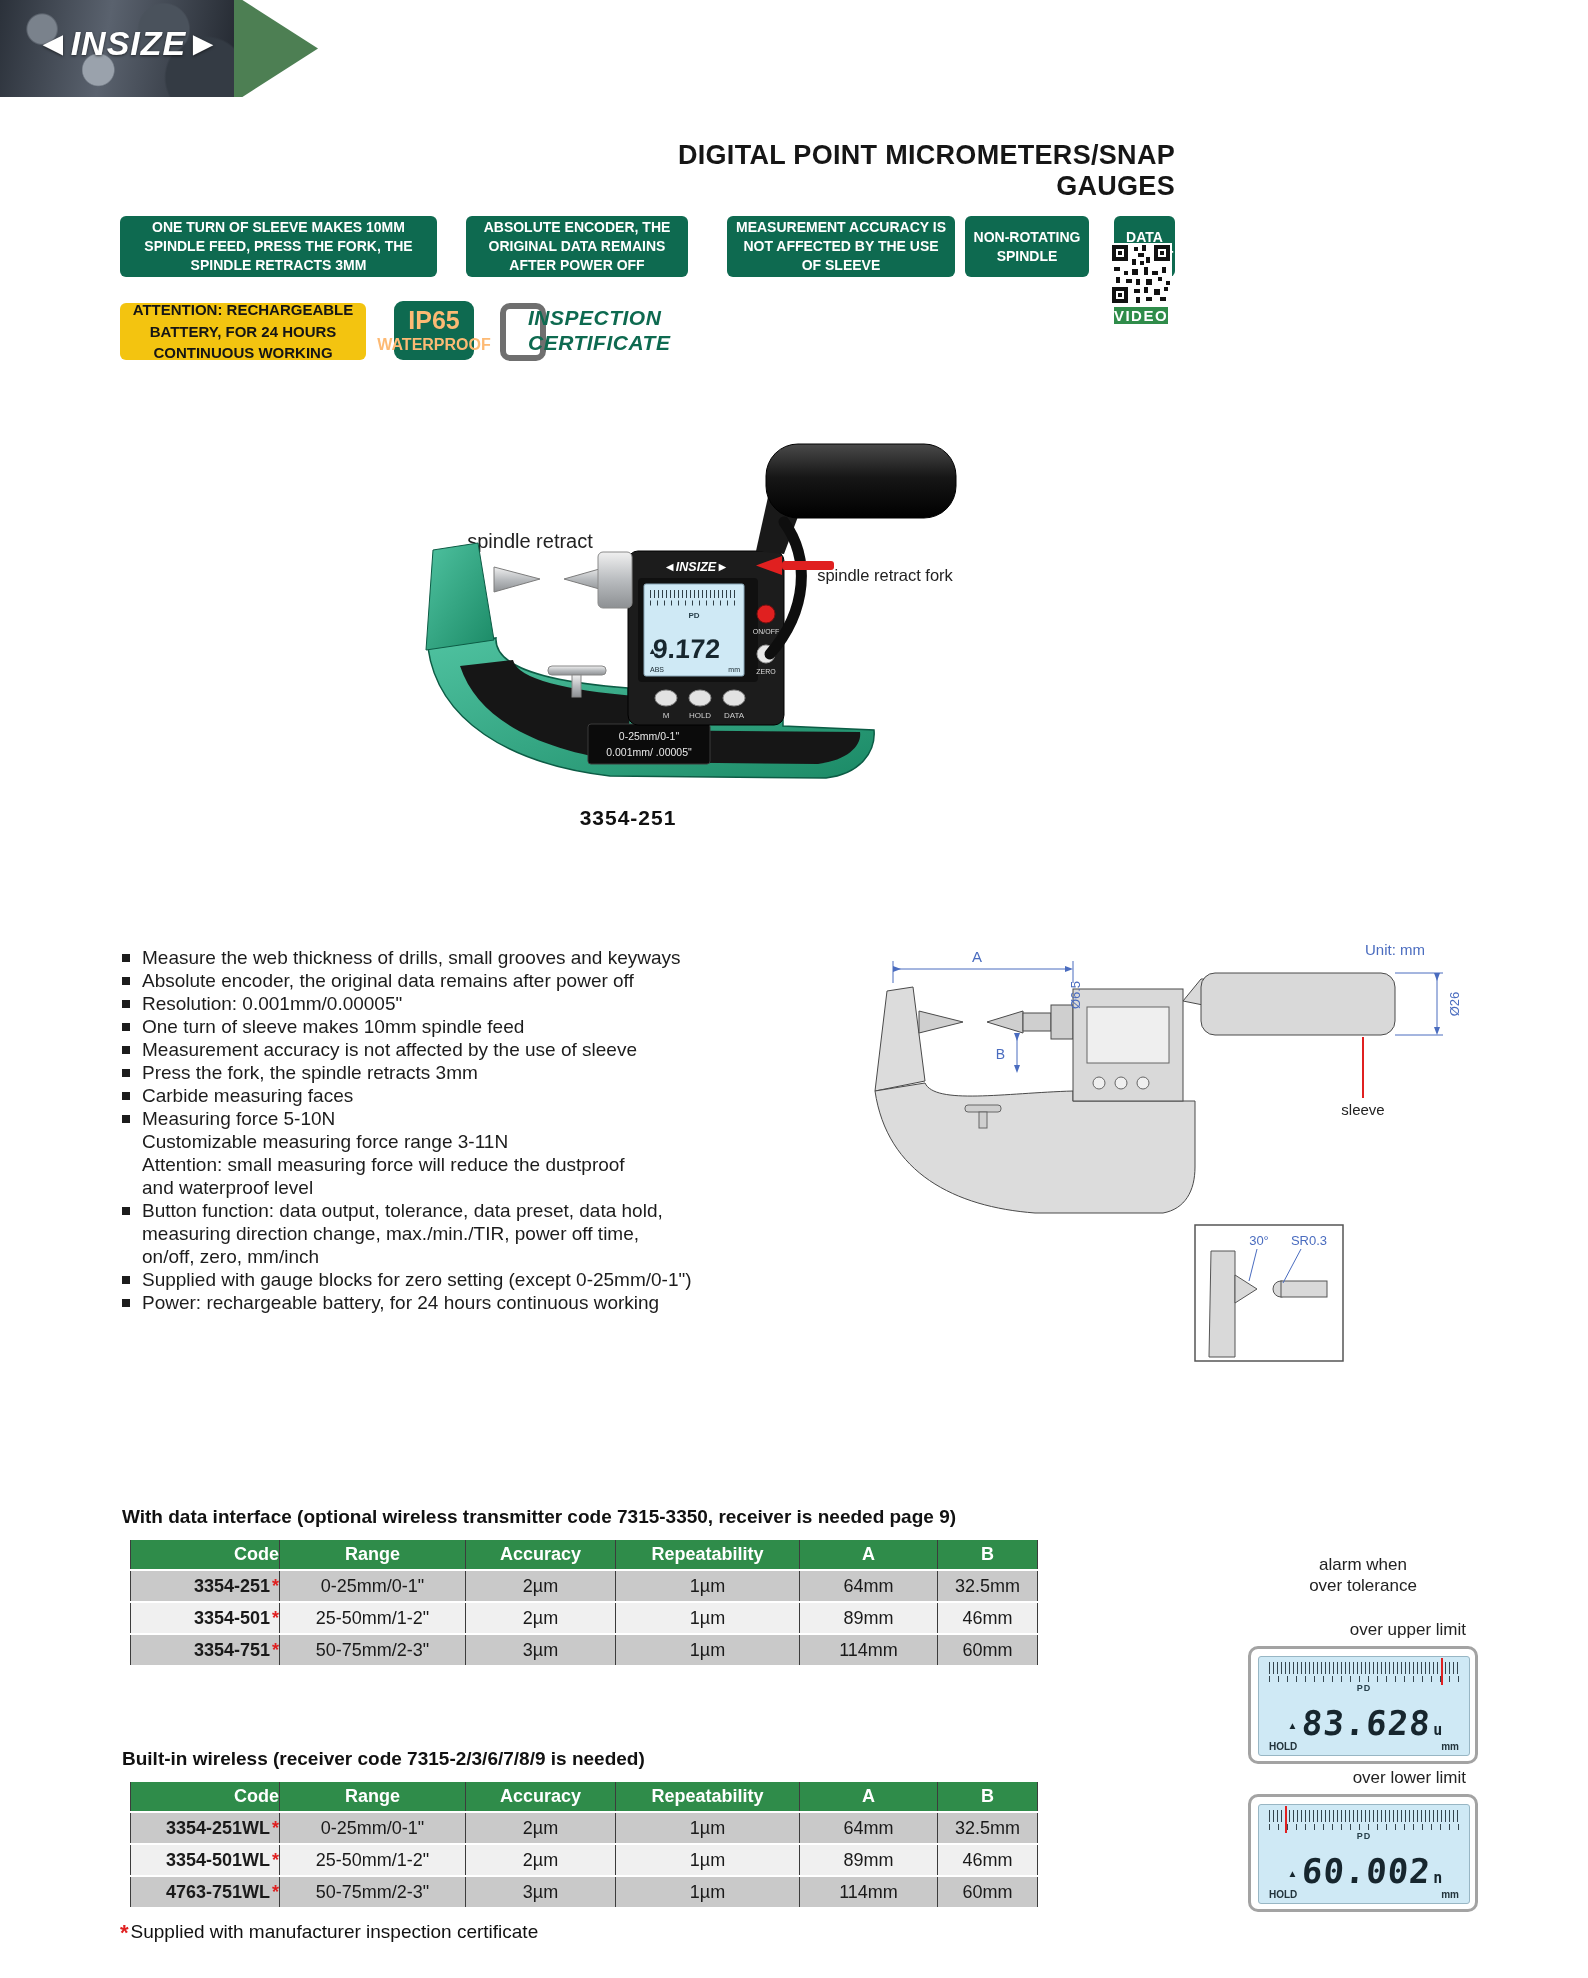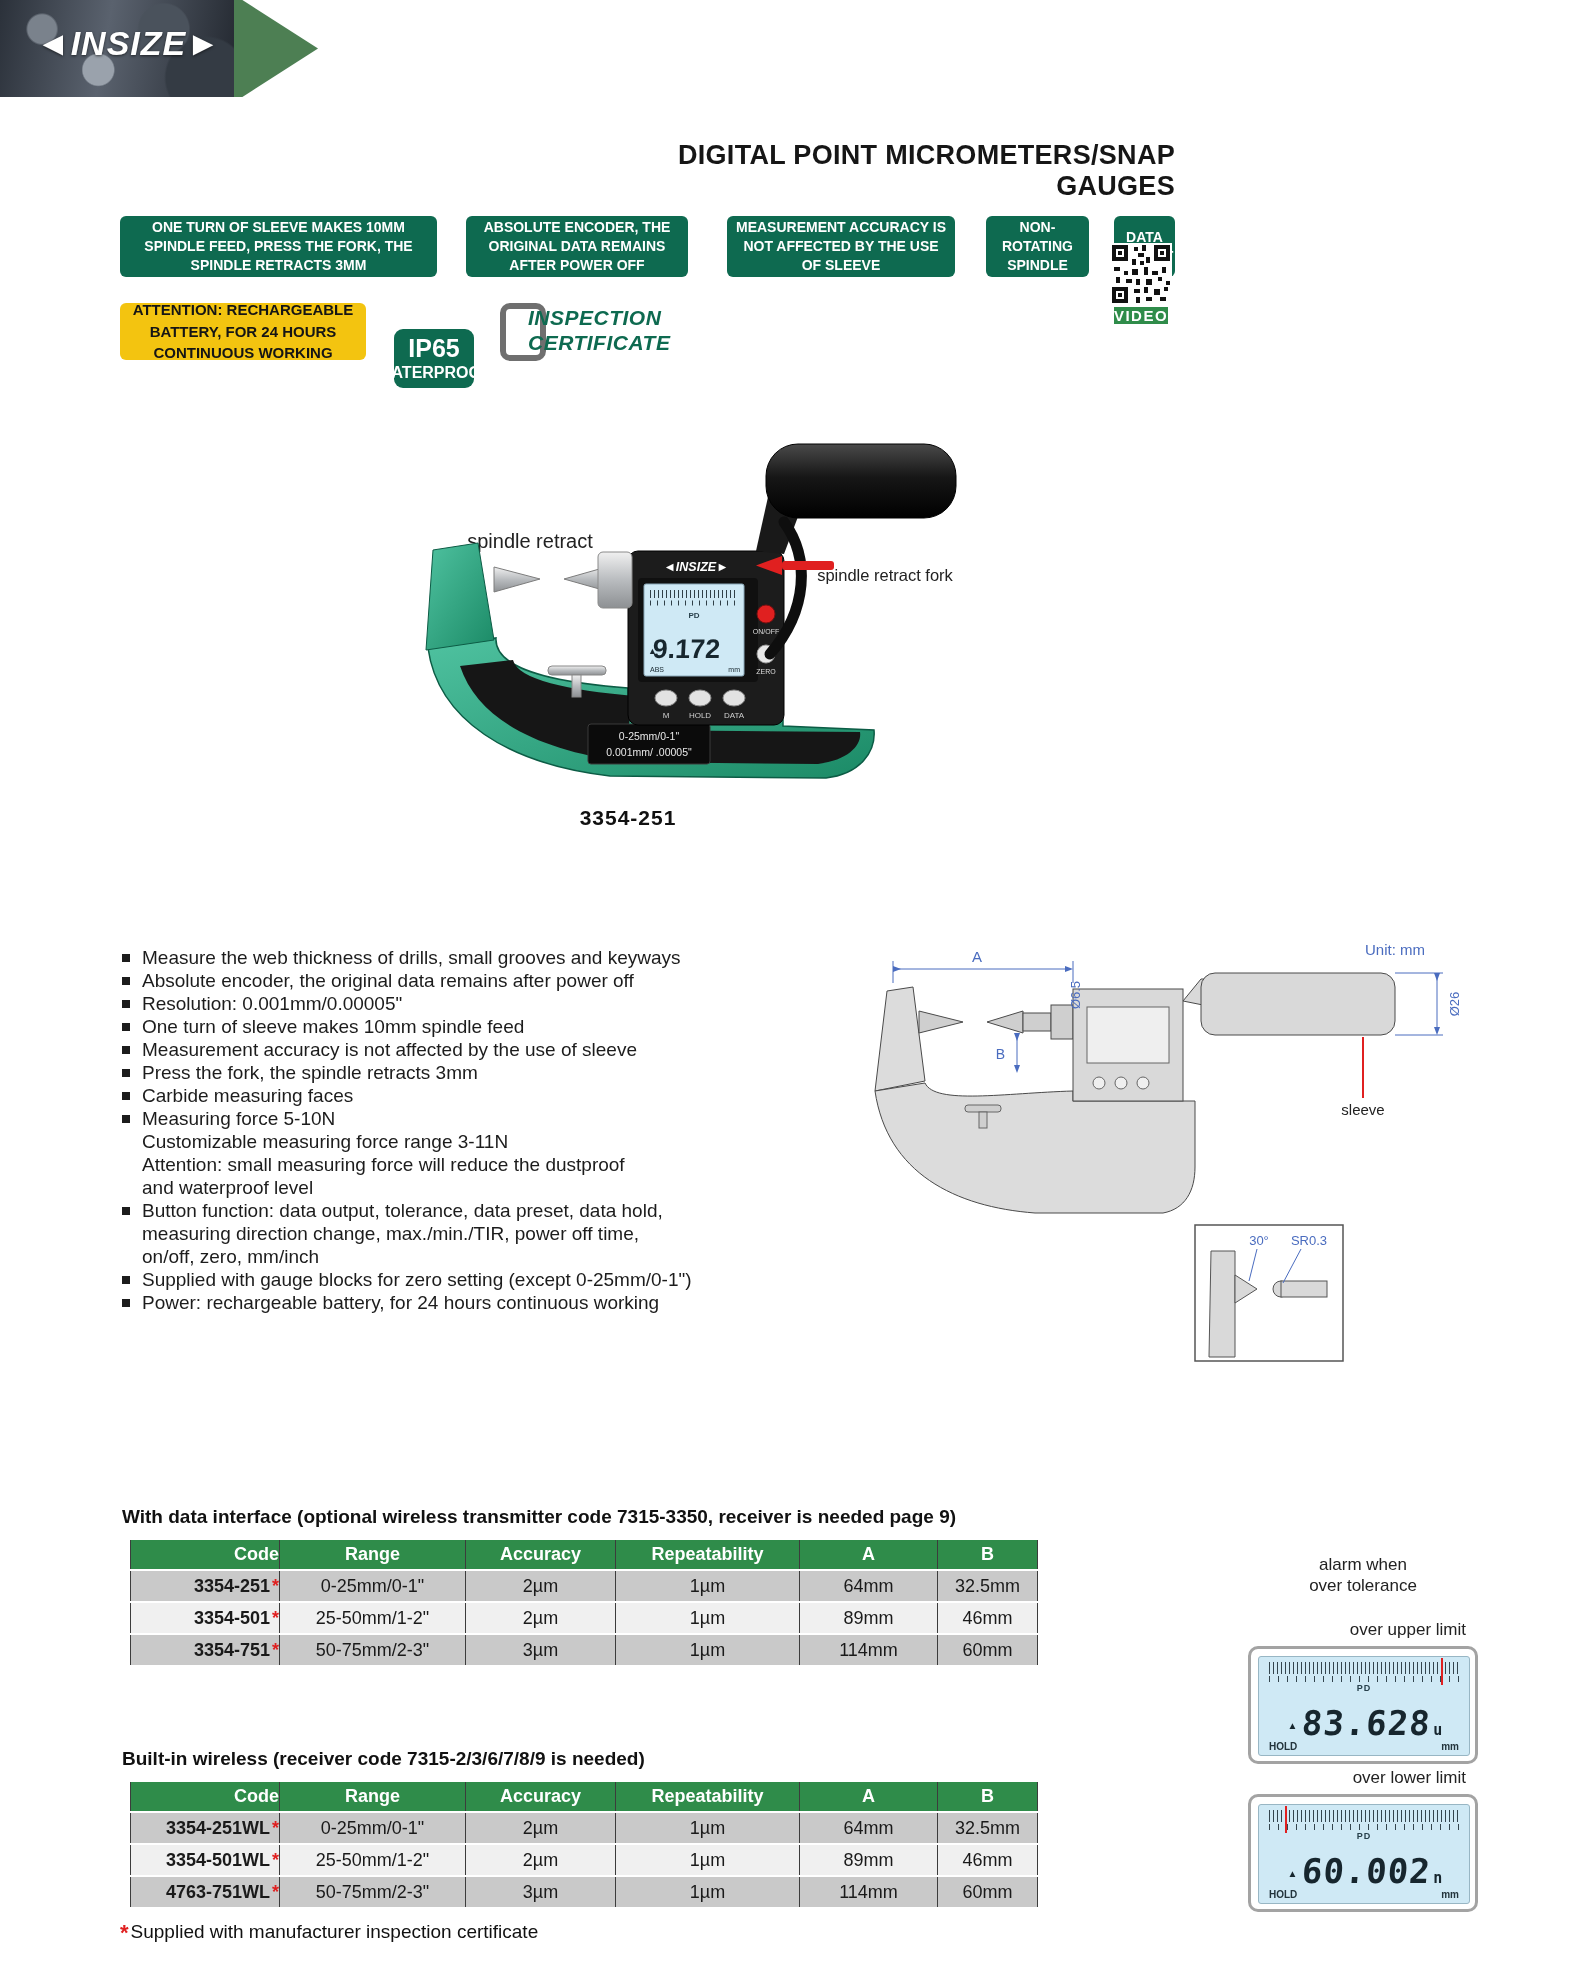--- a/index.html
+++ b/index.html
@@ -22,22 +22,22 @@
   .page-title{position:absolute;left:575px;top:140px;width:600px;text-align:right;
     font-size:27px;font-weight:bold;color:#161616;letter-spacing:.3px;}
 
   
   .badge{position:absolute;top:216px;height:61px;background:#0e6a50;color:#fff;font-weight:bold;
     font-size:14px;line-height:1.35;display:flex;align-items:center;justify-content:center;
     text-align:center;border-radius:6px;padding:0 8px;box-sizing:border-box;}
   .attention{position:absolute;left:120px;top:303px;width:246px;height:57px;background:#f3c410;
     color:#151515;font-weight:bold;font-size:15px;line-height:1.45;display:flex;align-items:center;
     justify-content:center;text-align:center;border-radius:6px;padding:8px 6px;box-sizing:border-box;}
-  .ip65{position:absolute;left:394px;top:301px;width:80px;height:59px;background:#0e6a50;color:#ffffff;
-    border-radius:9px;display:flex;flex-direction:column;align-items:center;justify-content:center;margin-top:28px;}
+  .ip65{position:absolute;left:394px;top:301px;width:80px;height:59px;background:#0e6a50;color:#fdba74;
+    border-radius:9px;display:flex;flex-direction:column;align-items:center;justify-content:center;}
   .ip65 .l1{font-size:25px;font-weight:bold;line-height:1;}
   .ip65 .l2{font-size:16px;font-weight:bold;margin-top:3px;}
   .cert-icon{position:absolute;left:500px;top:303px;width:34px;height:46px;border:6px solid #6f6f6f;
     border-radius:10px;background:#fff;}
   .cert-text{position:absolute;left:528px;top:306px;color:#0e6a50;font-weight:bold;font-style:italic;
     font-size:21px;line-height:1.17;letter-spacing:.5px;}
   .qr{position:absolute;left:1110px;top:243px;width:62px;height:62px;background:#fff;}
   .video{position:absolute;left:1114px;top:307px;width:54px;height:17px;background:#2f8c4a;color:#fff;
     font-size:15px;font-weight:bold;letter-spacing:1.5px;display:flex;align-items:center;justify-content:center;}
 
@@ -102,21 +102,21 @@
 <div class="page">
 
   <div class="hdr-chevron"></div>
   <div class="hdr-photo"></div>
   <div class="hdr-logo">◄INSIZE►</div>
   <div class="page-title">DIGITAL POINT MICROMETERS/SNAP GAUGES</div>
 
   <div class="badge" style="left:120px;width:317px;">ONE TURN OF SLEEVE MAKES 10MM SPINDLE FEED, PRESS THE FORK, THE SPINDLE RETRACTS 3MM</div>
   <div class="badge" style="left:466px;width:222px;">ABSOLUTE ENCODER, THE ORIGINAL DATA REMAINS AFTER POWER OFF</div>
   <div class="badge" style="left:727px;width:228px;">MEASUREMENT ACCURACY IS NOT AFFECTED BY THE USE OF SLEEVE</div>
-  <div class="badge" style="left:986px;width:103px;">NON-ROTATING SPINDLE</div>
+  <div class="badge" style="left:965px;width:124px;">NON-ROTATING SPINDLE</div>
   <div class="badge" style="left:1114px;width:61px;">DATA OUTPUT</div>
 
   <div class="attention">ATTENTION: RECHARGEABLE BATTERY, FOR 24 HOURS CONTINUOUS WORKING</div>
   <div class="ip65">
     <div class="l1">IP65</div>
     <div class="l2">WATERPROOF</div>
   </div>
   <div class="cert-icon"></div>
   <div class="cert-text">
     <div>INSPECTION</div>

